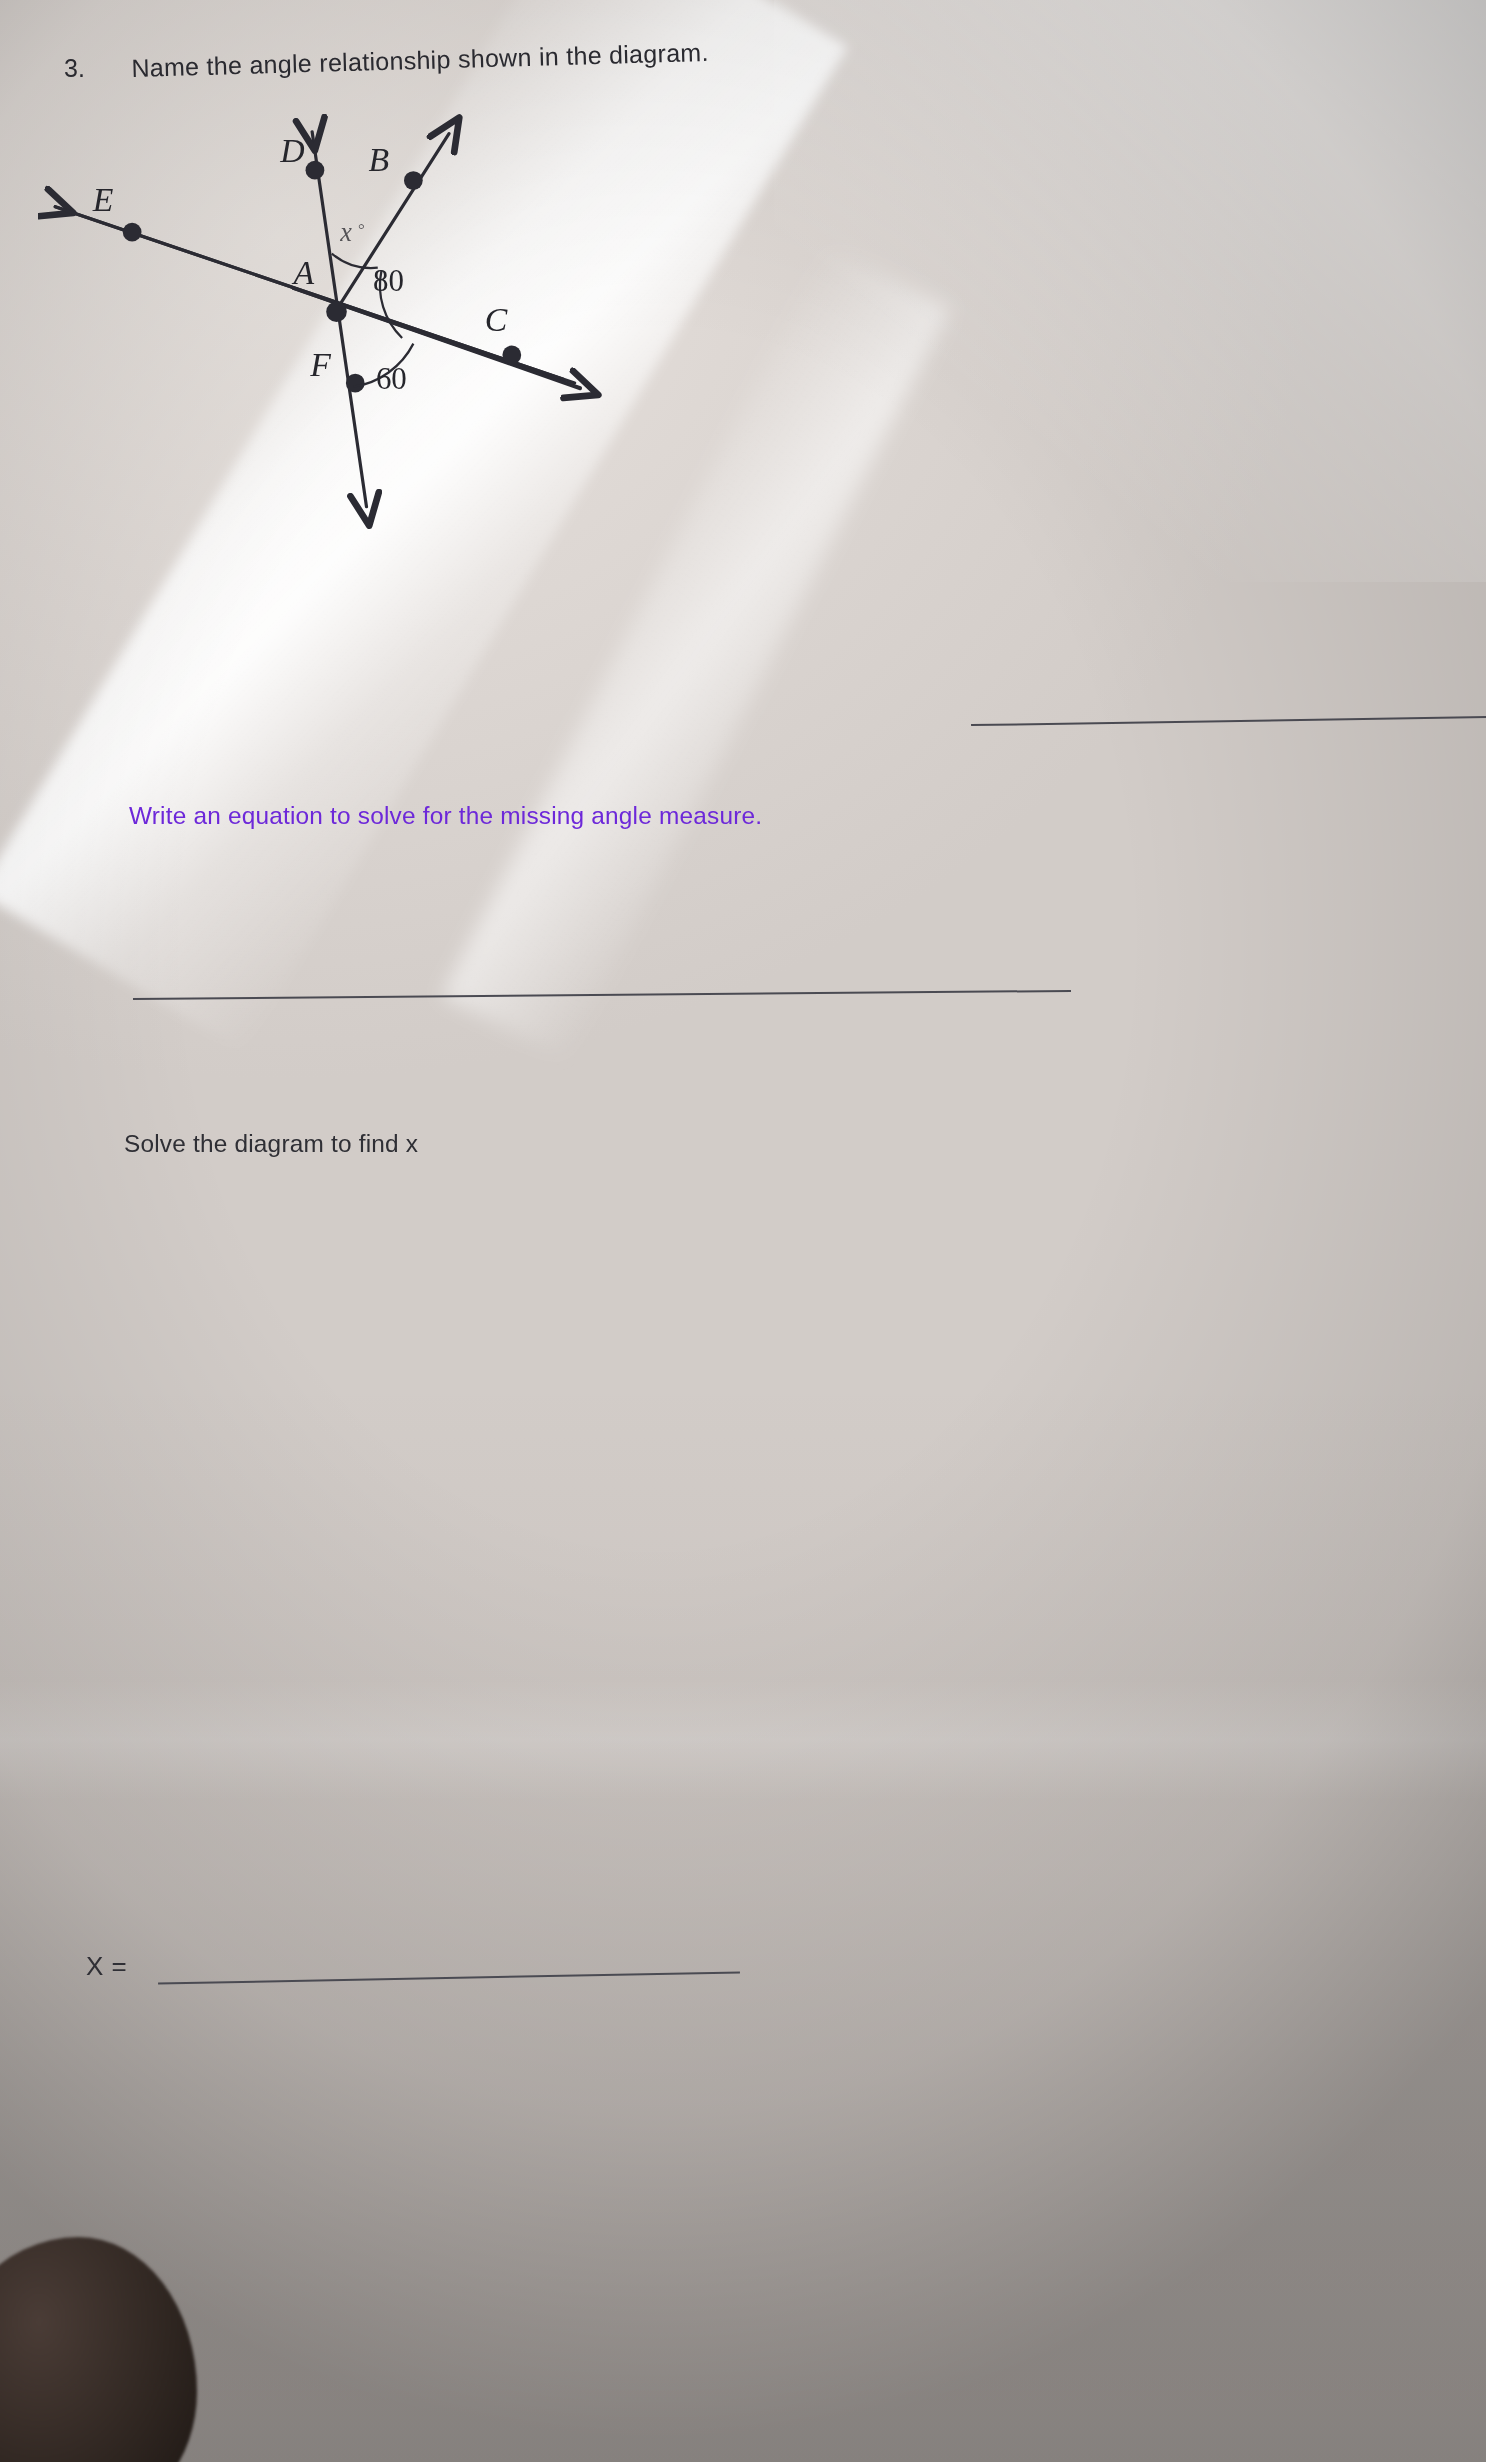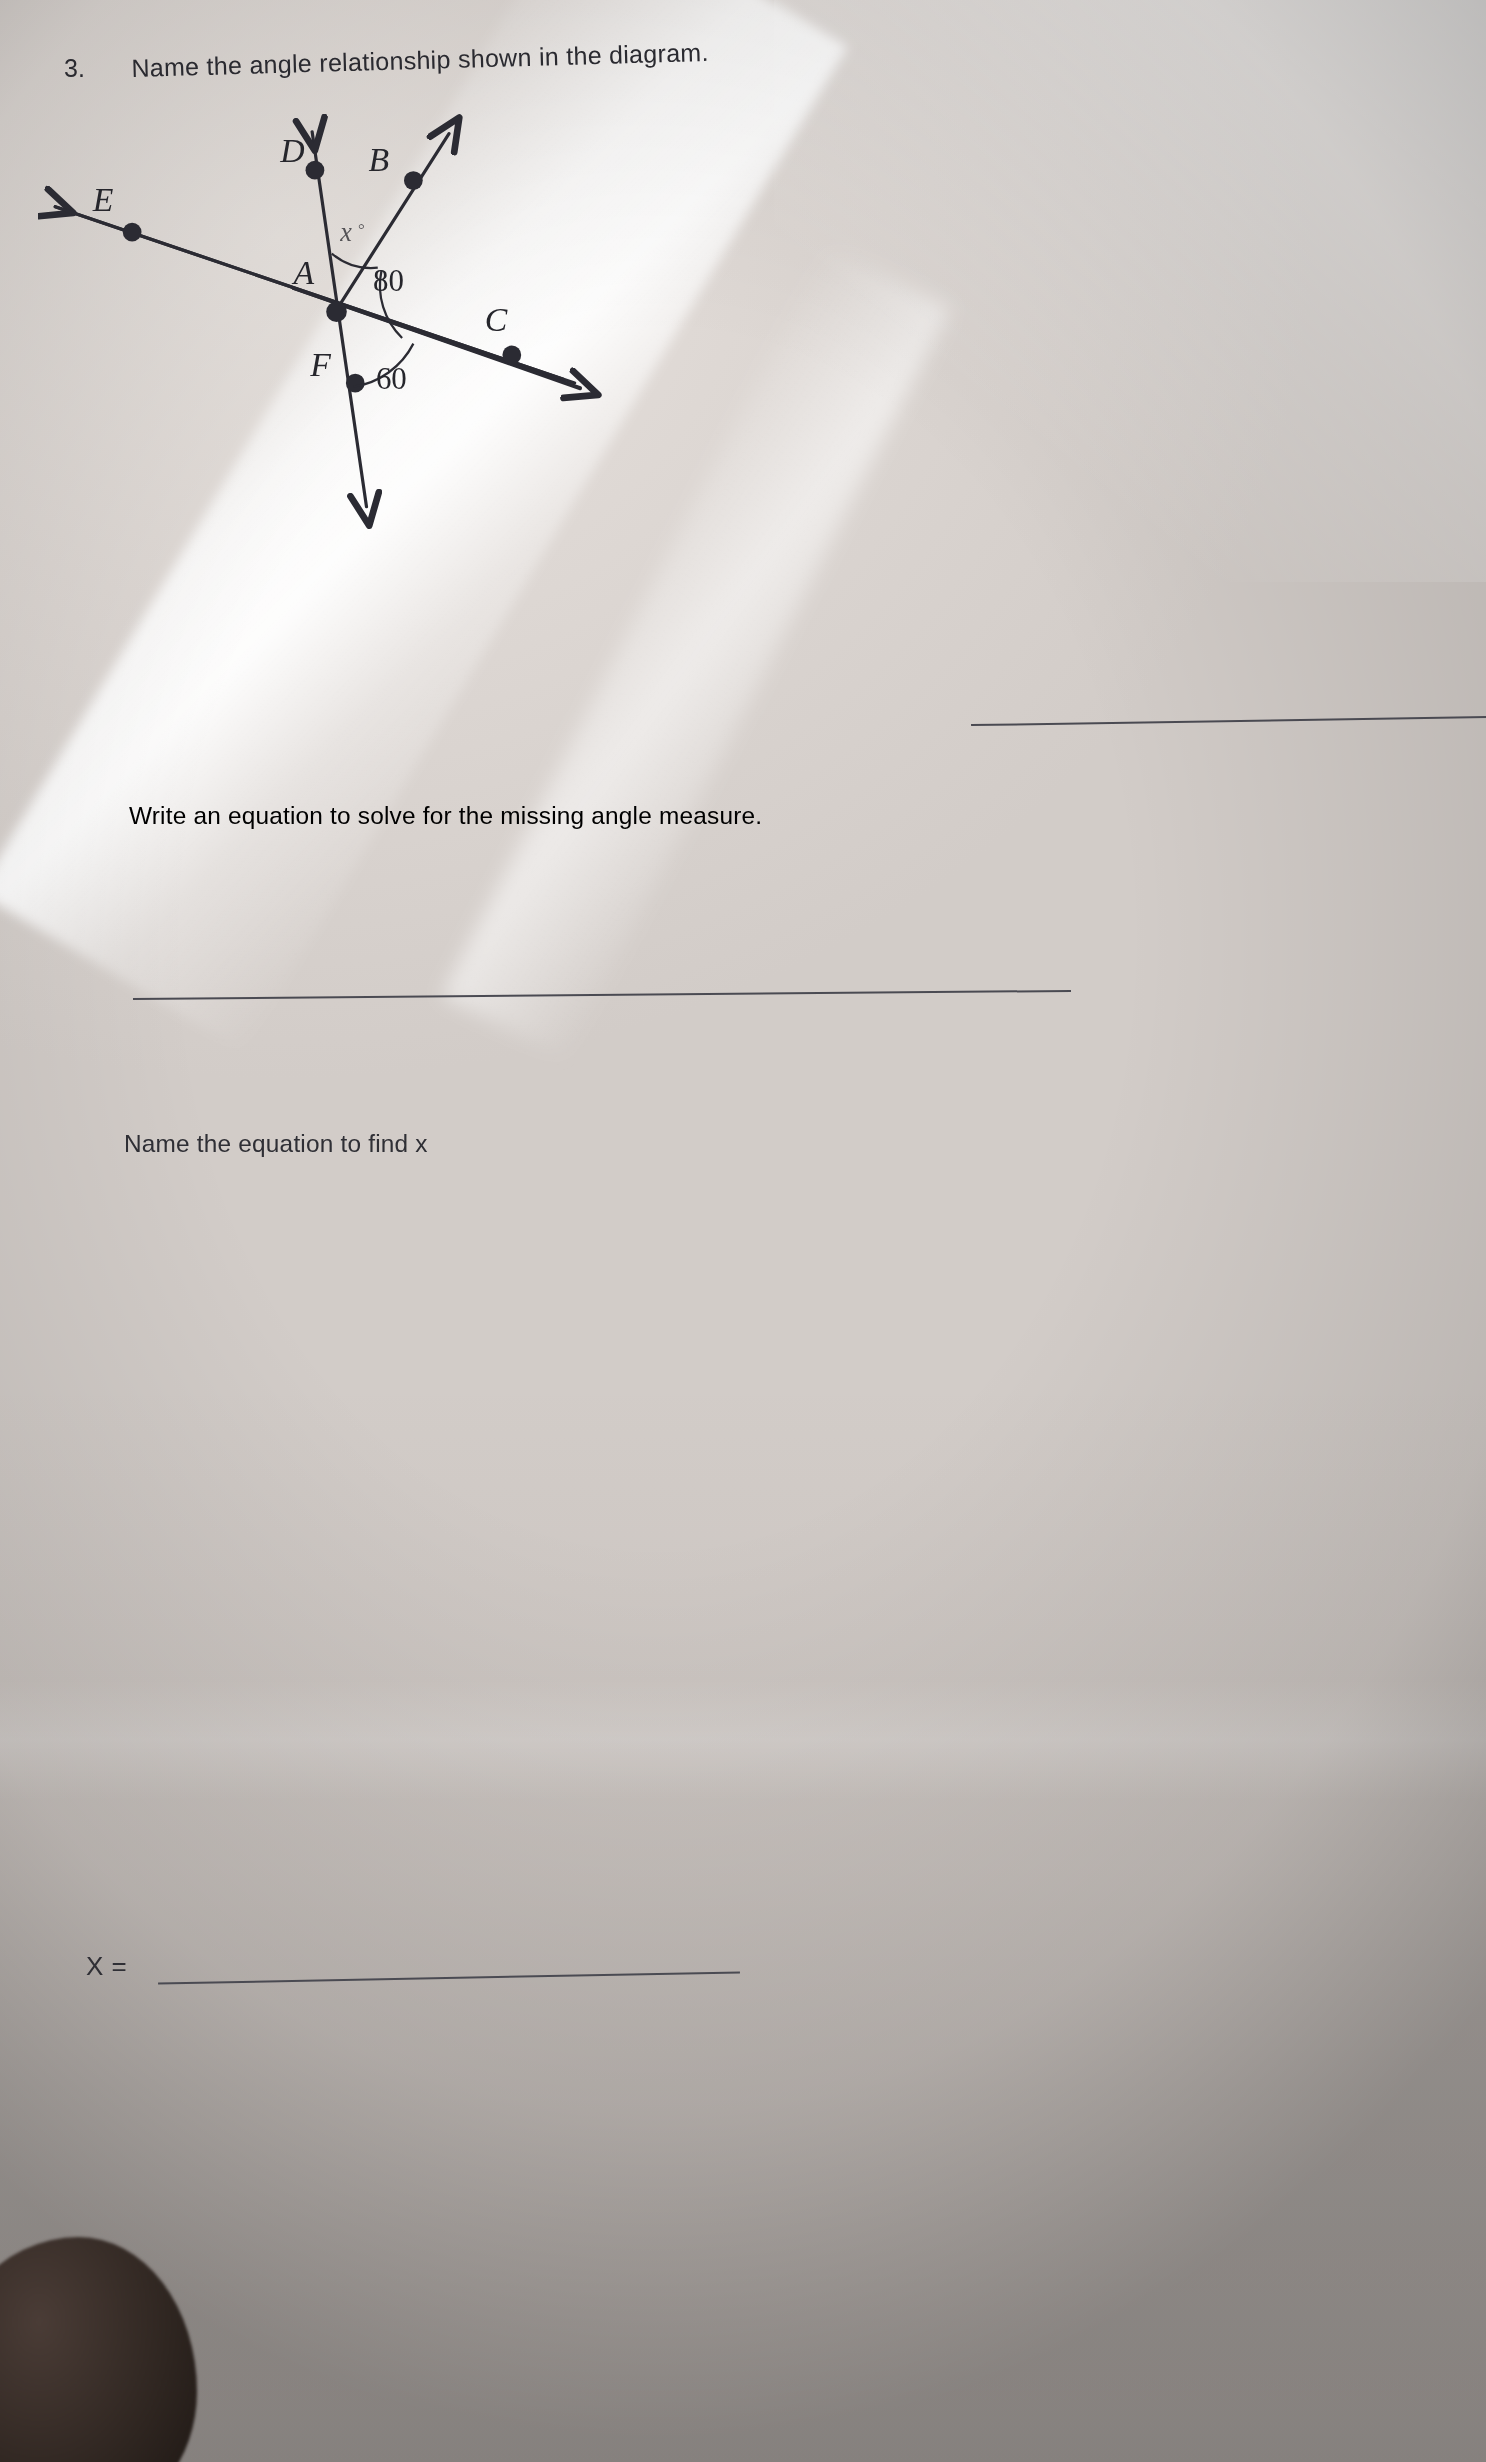--- a/index.html
+++ b/index.html
@@ -108,21 +108,21 @@
     letter-spacing: 0.3px;
     transform: rotate(-1.6deg);
     transform-origin: left top;
     white-space: nowrap;
   }
   .prompt2 {
     position: absolute;
     left: 129px;
     top: 802px;
     font-size: 24.4px;
-    color: #000000;
+    color: #6d28d9;
     letter-spacing: 0.2px;
     white-space: nowrap;
   }
   .prompt3 {
     position: absolute;
     left: 124px;
     top: 1130px;
     font-size: 24.4px;
     color: #2f2f35;
     letter-spacing: 0.2px;
@@ -259,21 +259,21 @@
       <text class="num" x="360" y="294" font-size="33">60</text>
     </svg>
   </div>
 
   <div class="rule rule-1"></div>
 
   <div class="prompt2">Write an equation to solve for the missing angle measure.</div>
 
   <div class="rule rule-2"></div>
 
-  <div class="prompt3">Name the equation to find x</div>
+  <div class="prompt3">Solve the diagram to find x</div>
 
   <div class="x-label">X =</div>
   <div class="rule rule-3"></div>
 
 </div>
 
 <div class="thumb"></div>
 
 
 </body></html>

